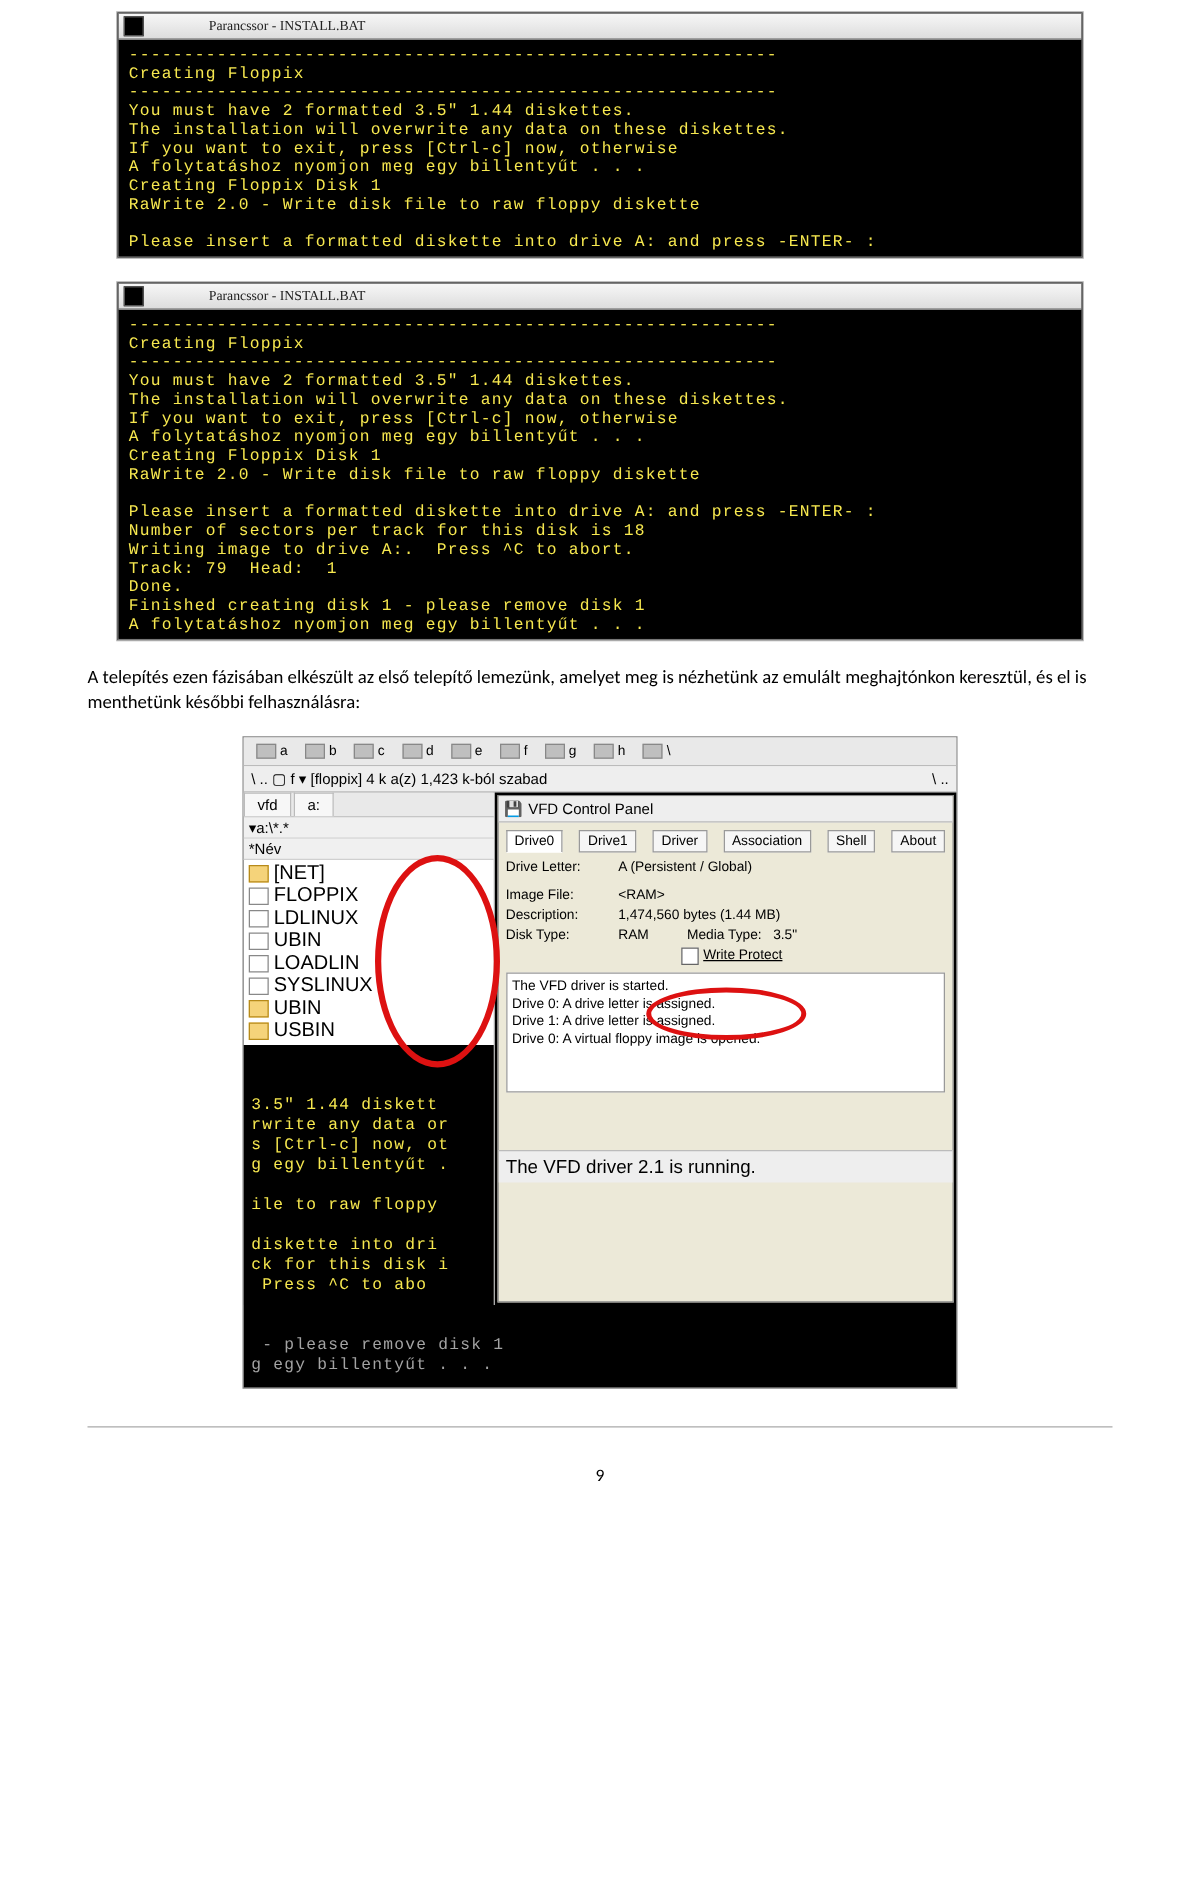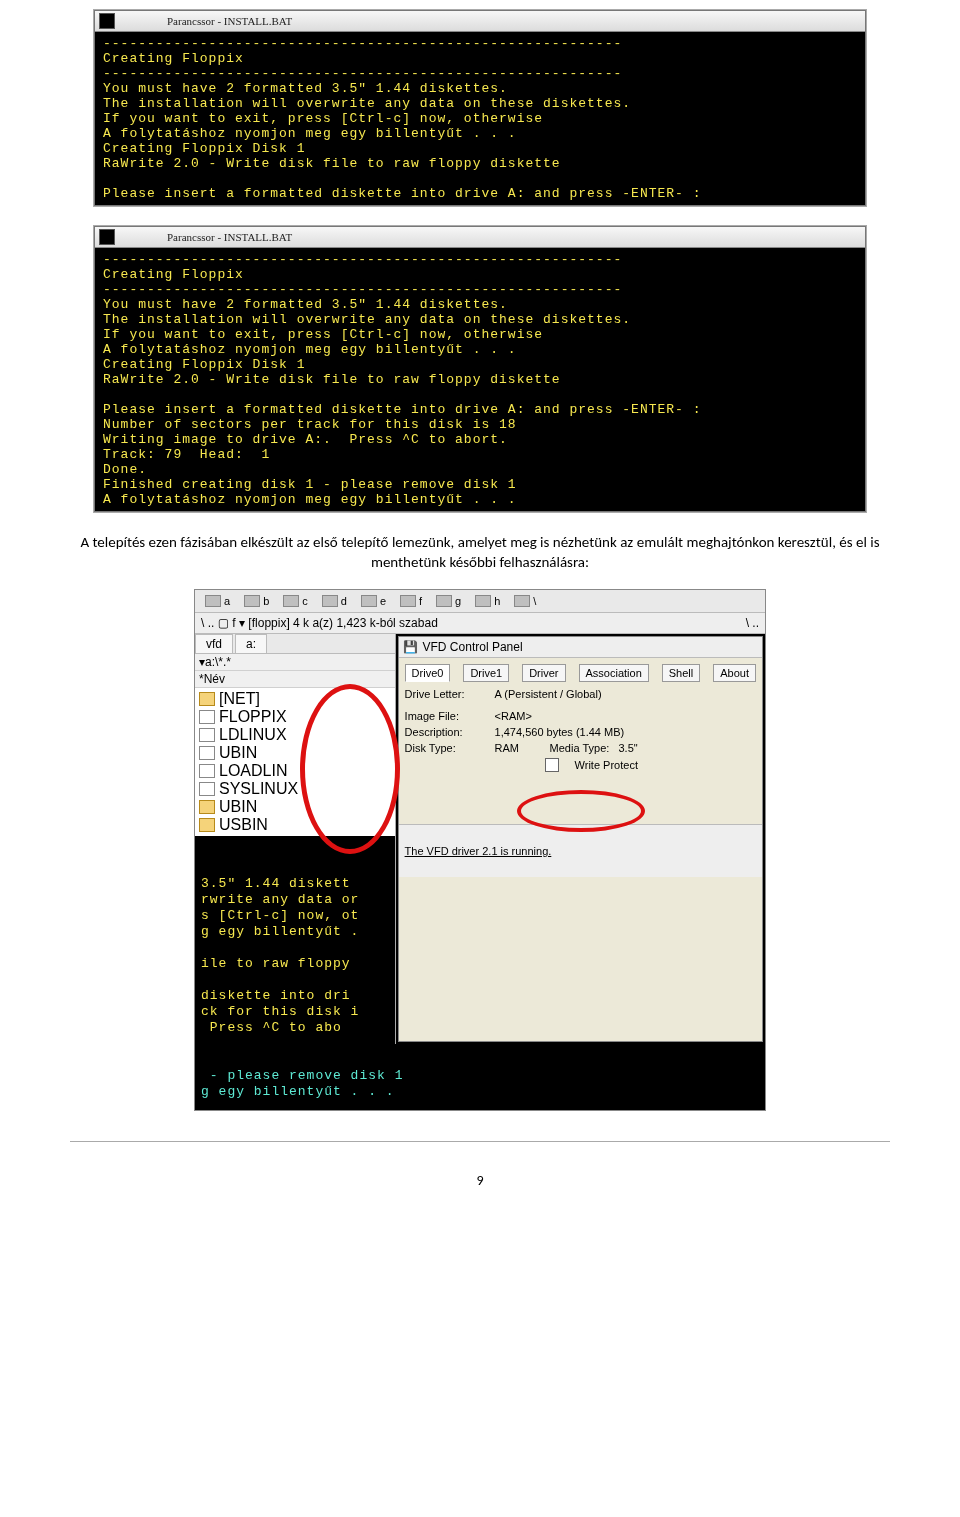--- a/index.html
+++ b/index.html
@@ -50,21 +50,20 @@
     line-height:15px;
     padding:4px 8px;
     white-space:pre;
     letter-spacing:1px;
   }
   
   .para{
     font-size:15px;
     line-height:1.35;
     margin:18px 0 16px 0;
-    text-align:center;
   }
   
   .comp{
     width:570px;
     margin:0 auto;
     border:1px solid #888;
     background:#f0f0f0;
     position:relative;
     font-family:"Segoe UI",Tahoma,sans-serif;
   }
@@ -190,21 +189,21 @@
     font-size:11px;
     margin:4px 0;
   }
   .vfield .lbl{
     width:90px;
   }
   .vfield .val{flex:1;}
   .vcheck{
     font-size:11px;
     margin:4px 0 6px 140px;
-    display:flex;align-items:center;gap:16px;
+    display:flex;align-items:flex-start;gap:4px;text-decoration:underline;
   }
   .vcheckbox{
     width:12px;height:12px;border:1px solid #666;background:#fff;display:inline-block;
   }
   .vbtns{
     display:flex;
     gap:4px;
     justify-content:space-between;
     margin:4px 0;
     position:relative;
@@ -234,28 +233,27 @@
     font-family:"Courier New",monospace;
     font-size:13px;
     line-height:16px;
     padding:8px 6px;
     white-space:pre;
     letter-spacing:1px;
   }
   .status-row{
     background:#eee;
     border-top:1px solid #bbb;
-    font-size:11px;
-    padding:20px 6px;
+    font-size:15px;
+    padding:4px 6px;
     margin-top:0;
-    text-decoration:underline;
   }
   .term-bottom{
     background:#000;
-    color:#5eead4;
+    color:#a3a3a3;
     font-family:"Courier New",monospace;
     font-size:13px;
     line-height:16px;
     padding:24px 6px 10px 6px;
     white-space:pre;
     letter-spacing:1px;
   }
   .pagenum{
     text-align:center;
     font-size:14px;
@@ -460,20 +458,21 @@
               <span>Media Type:</span>&nbsp;&nbsp;
               <span>3.5"</span>
             </span>
           </div>
           <div class="vcheck">
             <span class="vcheckbox"></span>
             <span>Write Protect</span>
           </div>
           <div class="circle-red circle2"></div>
 
+          <div class="vlog" id="vlog">The VFD driver is started.<br>Drive 0: A drive letter is assigned.<br>Drive 1: A drive letter is assigned.<br>Drive 0: A virtual floppy image is opened.</div>
         </div>
         <div class="status-row" style="margin-top:40px">The VFD driver 2.1 is running.</div>
       </div>
     </div>
 
     <div class="term-bottom" id="t3b"> - please remove disk 1
 g egy billentyűt . . .</div>
   </div>
 
   <hr class="hr">

